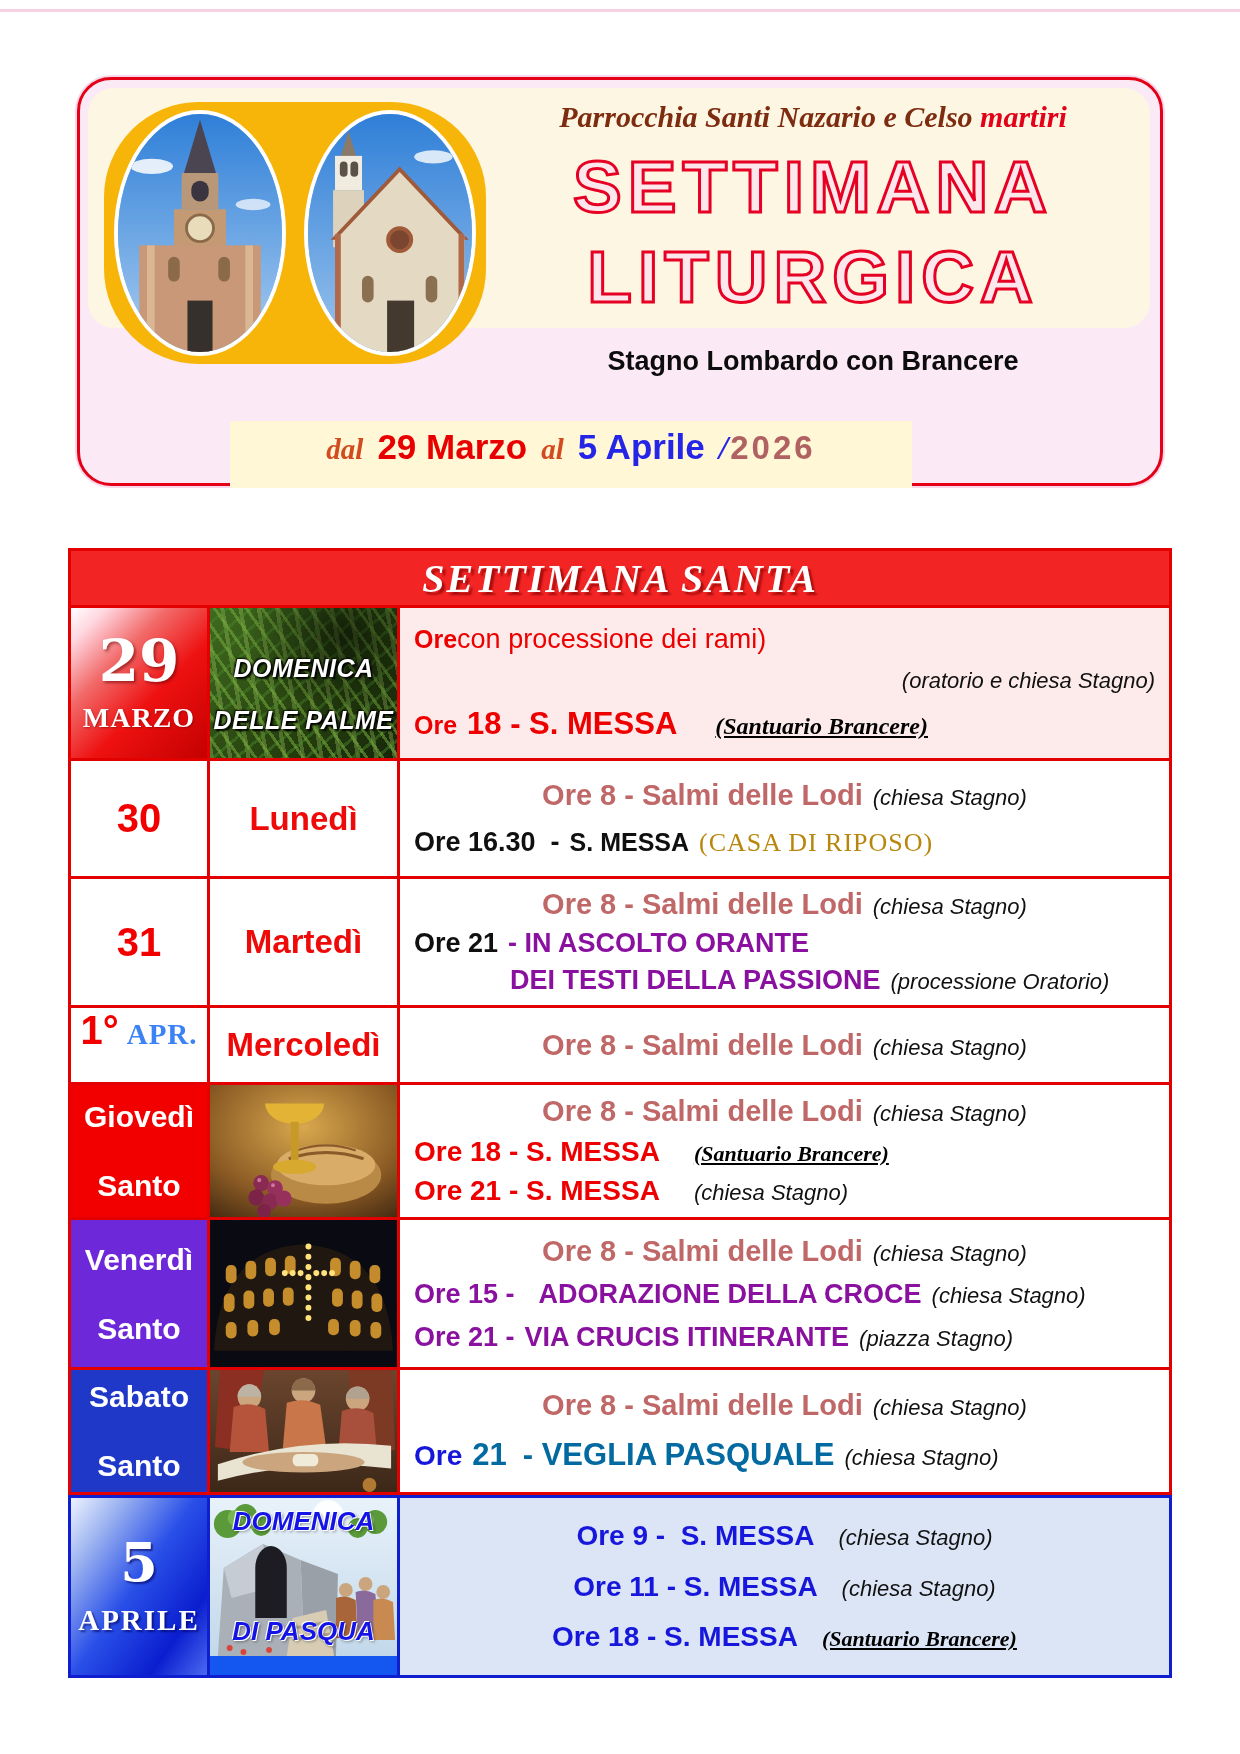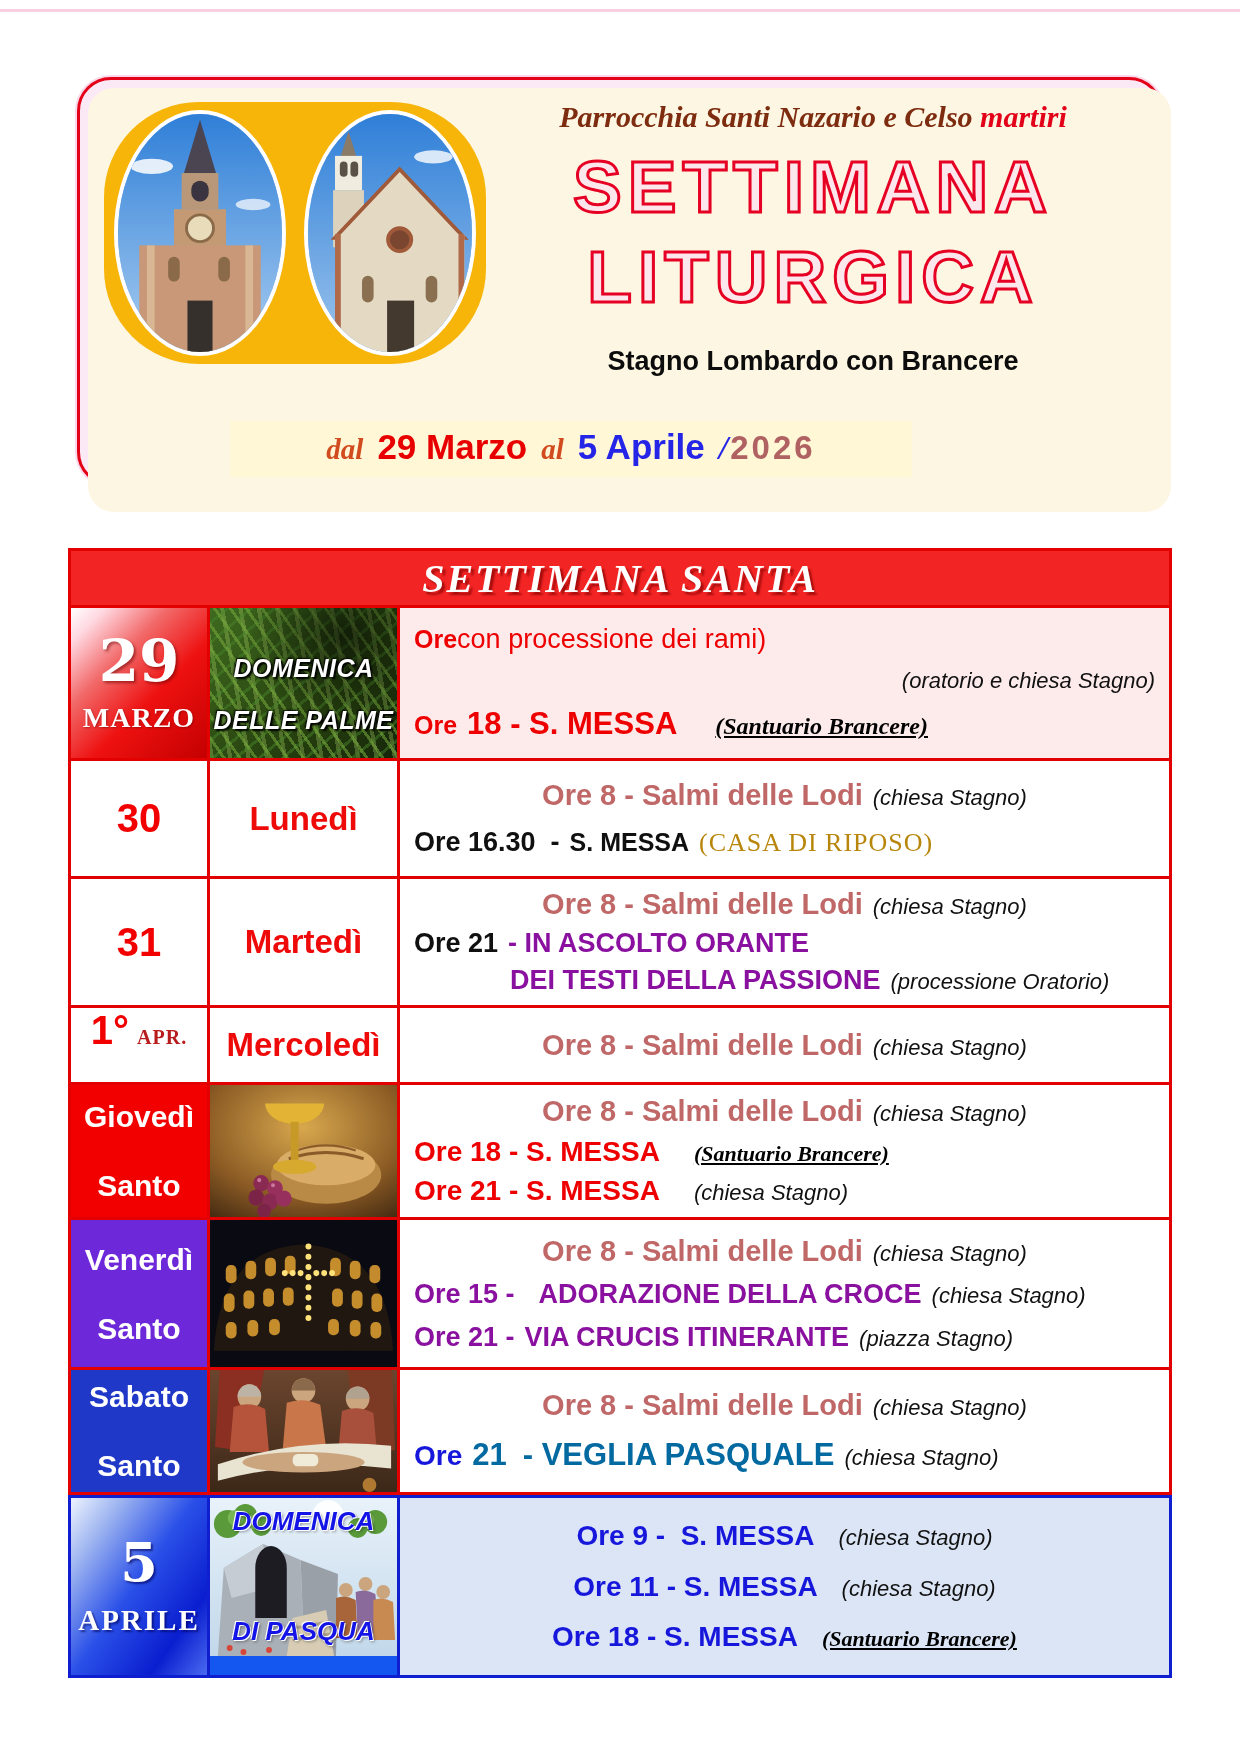--- a/index.html
+++ b/index.html
@@ -4,38 +4,38 @@
 <style>
   html,body{margin:0;padding:0;background:#fff;}
   .page{position:relative;width:1240px;height:1754px;background:#fff;overflow:hidden;
         font-family:"Liberation Sans",sans-serif;}
   .topline{position:absolute;top:9px;left:0;width:100%;height:3px;background:#f9cfe2;}
 
   
   .header-box{position:absolute;left:77px;top:77px;width:1086px;height:409px;
      background:#fce9f6;border:3px solid #e40017;border-radius:34px;
      box-shadow:0 0 0 2px #f8d8ea;box-sizing:border-box;}
-  .cream{position:absolute;left:8px;top:8px;width:1062px;height:424px;
-     background:#fdf6e2;border-radius:26px;padding-left:21px;}
+  .cream{position:absolute;left:8px;top:8px;width:1062px;height:240px;
+     background:#fdf6e2;border-radius:26px;}
   .photos{position:absolute;left:16px;top:14px;width:382px;height:262px;
      background:#f7b50a;border-radius:95px;display:flex;align-items:center;
      justify-content:space-between;padding:0 10px;box-sizing:border-box;}
   .oval{width:172px;height:246px;border-radius:50%;overflow:hidden;border:4px solid #fff;
      box-sizing:border-box;background:#7fb2e8;flex:0 0 auto;}
   .oval svg{display:block;width:100%;height:100%;}
   .parish{position:absolute;left:395px;top:12px;width:660px;text-align:center;
      font-family:"Liberation Serif",serif;font-style:italic;font-weight:700;font-size:30px;color:#7e2c10;}
   .parish .accent{color:#e30019;}
   .big-title{position:absolute;left:395px;width:660px;text-align:center;line-height:1;
      font-family:"Liberation Sans",sans-serif;font-weight:700;font-size:73px;letter-spacing:6px;
      color:#fce7ed;-webkit-text-stroke:3px #e60023;}
   .t1{top:62px;} .t2{top:152px;}
   .subtitle{position:absolute;left:395px;top:258px;width:660px;text-align:center;
      font-weight:700;font-size:27px;color:#0c0c0c;}
-  .date-strip{position:absolute;left:150px;top:341px;width:682px;height:56px;background:#fff7d6;
+  .date-strip{position:absolute;left:150px;top:341px;width:682px;height:67px;background:#fff7d6;
      display:flex;align-items:baseline;justify-content:center;gap:14px;padding-top:6px;box-sizing:border-box;}
   .ds-it{font-family:"Liberation Serif",serif;font-style:italic;font-weight:700;font-size:29px;color:#d24b1e;}
   .ds-red{font-weight:700;font-size:35px;color:#e80000;}
   .ds-blue{font-weight:700;font-size:35px;color:#2525e8;}
   .ds-slash{font-family:"Liberation Serif",serif;font-style:italic;font-weight:700;font-size:34px;color:#2525e8;margin-right:-12px;}
   .ds-year{font-weight:700;font-size:33px;color:#b06262;letter-spacing:3px;}
 
   
   .table{position:absolute;left:68px;top:548px;width:1104px;}
   .banner{height:60px;background:#f32424;border:3px solid #e30000;box-sizing:border-box;
@@ -67,21 +67,21 @@
   .blue-big{font-weight:700;font-size:31px;color:#0369a1;}
   .lodi{font-weight:700;font-size:29px;color:#c06868;text-align:center;}
   .loc{font-style:italic;font-size:22px;color:#111;}
   .loc-serif{font-family:"Liberation Serif",serif;font-style:italic;font-weight:700;font-size:24px;
      color:#000;text-decoration:underline;}
   .gold{font-family:"Liberation Serif",serif;font-size:26px;color:#b8860b;letter-spacing:1px;}
   .indent{padding-left:96px;}
 
   
   .num{font-weight:700;font-size:40px;color:#f20000;}
-  .nsuf{font-family:"Liberation Serif",serif;font-weight:700;font-size:20px;color:#b91c1c;letter-spacing:1px;}
+  .nsuf{font-family:"Liberation Serif",serif;font-weight:700;font-size:29px;color:#3b82f6;letter-spacing:1px;}
   .dayname{font-weight:700;font-size:33px;color:#ef0a0a;}
   .white-day{font-weight:700;font-size:30px;color:#fff;line-height:1.1;}
   .c1.red-grad{background:linear-gradient(135deg,#ffffff 0%,#ffd9e2 12%,#f26a6a 34%,#ee1111 60%,#c40000 100%);gap:12px;}
   .c1.solid-red{background:#f20000;gap:36px;}
   .c1.solid-purple{background:#6d28d9;gap:36px;}
   .c1.solid-blue{background:#2038c8;gap:36px;}
   .c1.blue-grad{background:linear-gradient(125deg,#eef3ff 0%,#9db4f0 20%,#2a50e8 48%,#0a1ecf 78%,#4a6af0 100%);gap:14px;}
   .big29{font-family:"DejaVu Serif",serif;font-weight:700;font-size:58px;color:#fff;
      text-shadow:2px 2px 3px rgba(110,0,0,.55);line-height:1;}
   .marzo{font-family:"Liberation Serif",serif;font-weight:700;font-size:28px;color:#fff;

